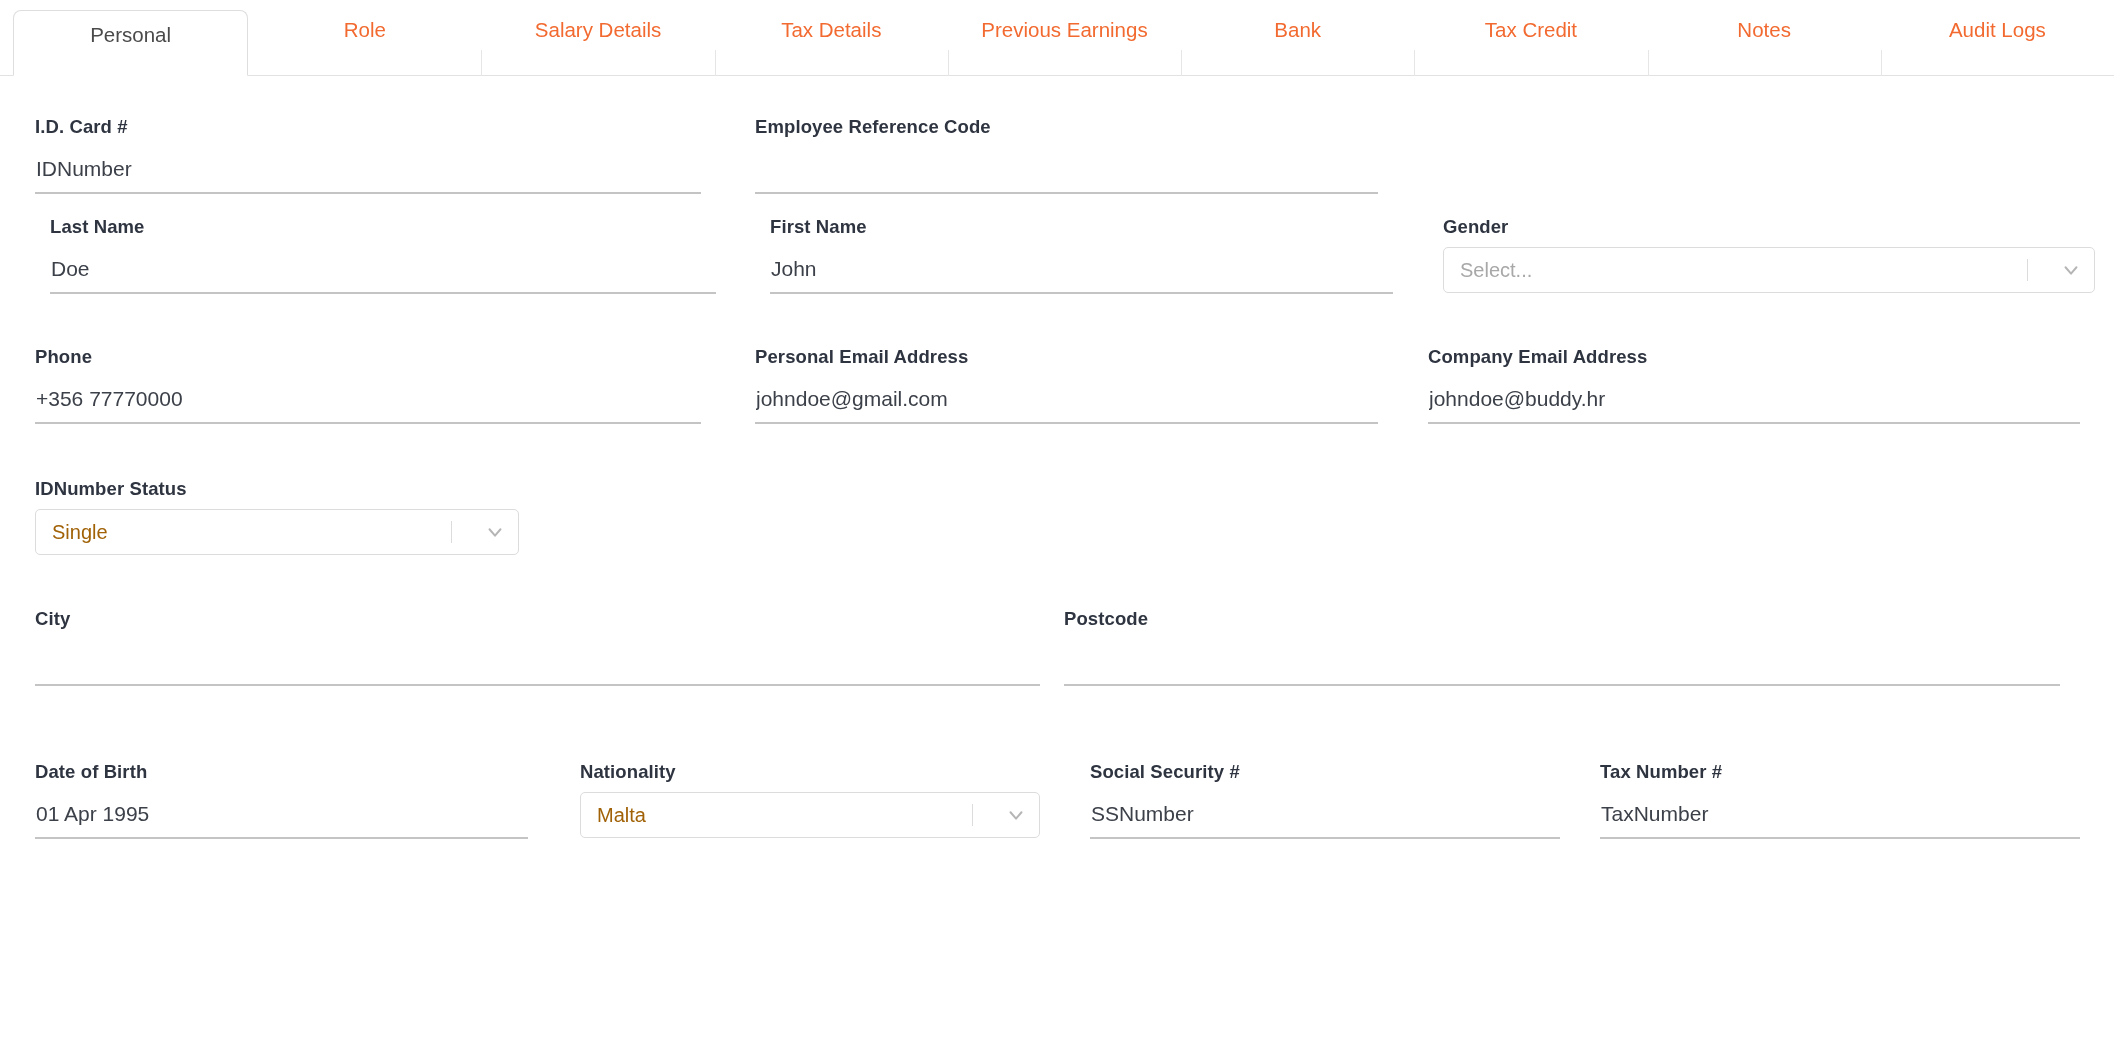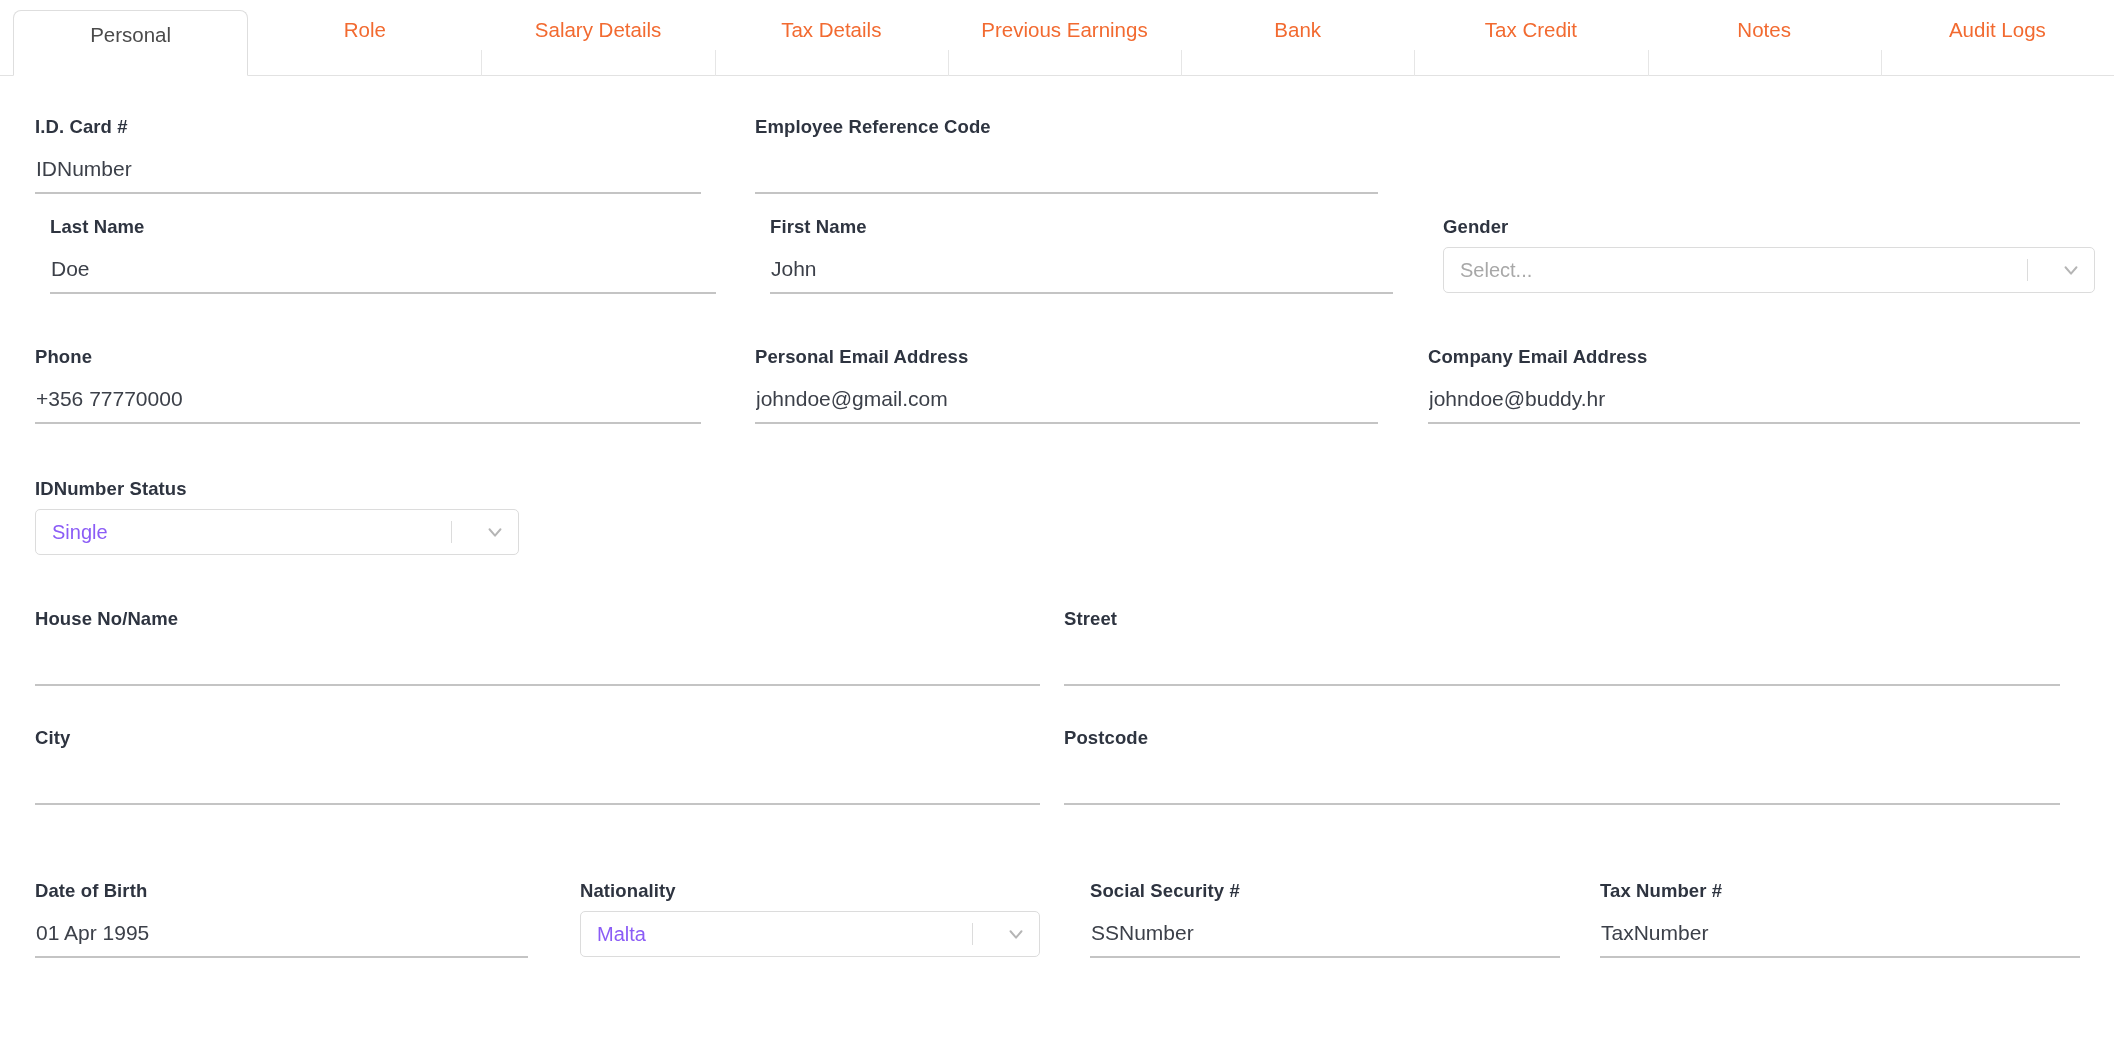--- a/index.html
+++ b/index.html
@@ -112,21 +112,21 @@
     display: flex;
     align-items: center;
     width: 100%;
     cursor: pointer;
     gap: 20px;
   }
   .select-value {
     flex: 1 1 auto;
     padding-left: 16px;
     font-size: 20px;
-    color: #8b5cf6;
+    color: #a16207;
     white-space: nowrap;
     overflow: hidden;
   }
   .select-value.placeholder { color: #a8a8a8; }
   .select-divider {
     width: 1px;
     height: 22px;
     background: #dcdcdc;
     flex: 0 0 auto;
   }
@@ -244,33 +244,20 @@
         <span class="select-arrow">
           <svg width="22" height="22" viewBox="0 0 24 24" fill="none" stroke="#b5b5b5" stroke-width="2.1" stroke-linecap="round" stroke-linejoin="round">
             <polyline points="6 9 12 16 18 9"></polyline>
           </svg>
         </span>
       </div>
     </div>
 
   </div>
 
-  <div class="row" style="height:119px;">
-
-    <div class="field" style="left:35px; top:10px; width:1005px;">
-      <div class="field-label">House No/Name</div>
-      <input class="underline-input" type="text" value="" style="">
-    </div>
-
-    <div class="field" style="left:1064px; top:10px; width:996px;">
-      <div class="field-label">Street</div>
-      <input class="underline-input" type="text" value="" style="">
-    </div>
-
-  </div>
 
   <div class="row" style="height:155px;">
 
     <div class="field" style="left:35px; top:10px; width:1005px;">
       <div class="field-label">City</div>
       <input class="underline-input" type="text" value="" style="">
     </div>
 
     <div class="field" style="left:1064px; top:10px; width:996px;">
       <div class="field-label">Postcode</div>

